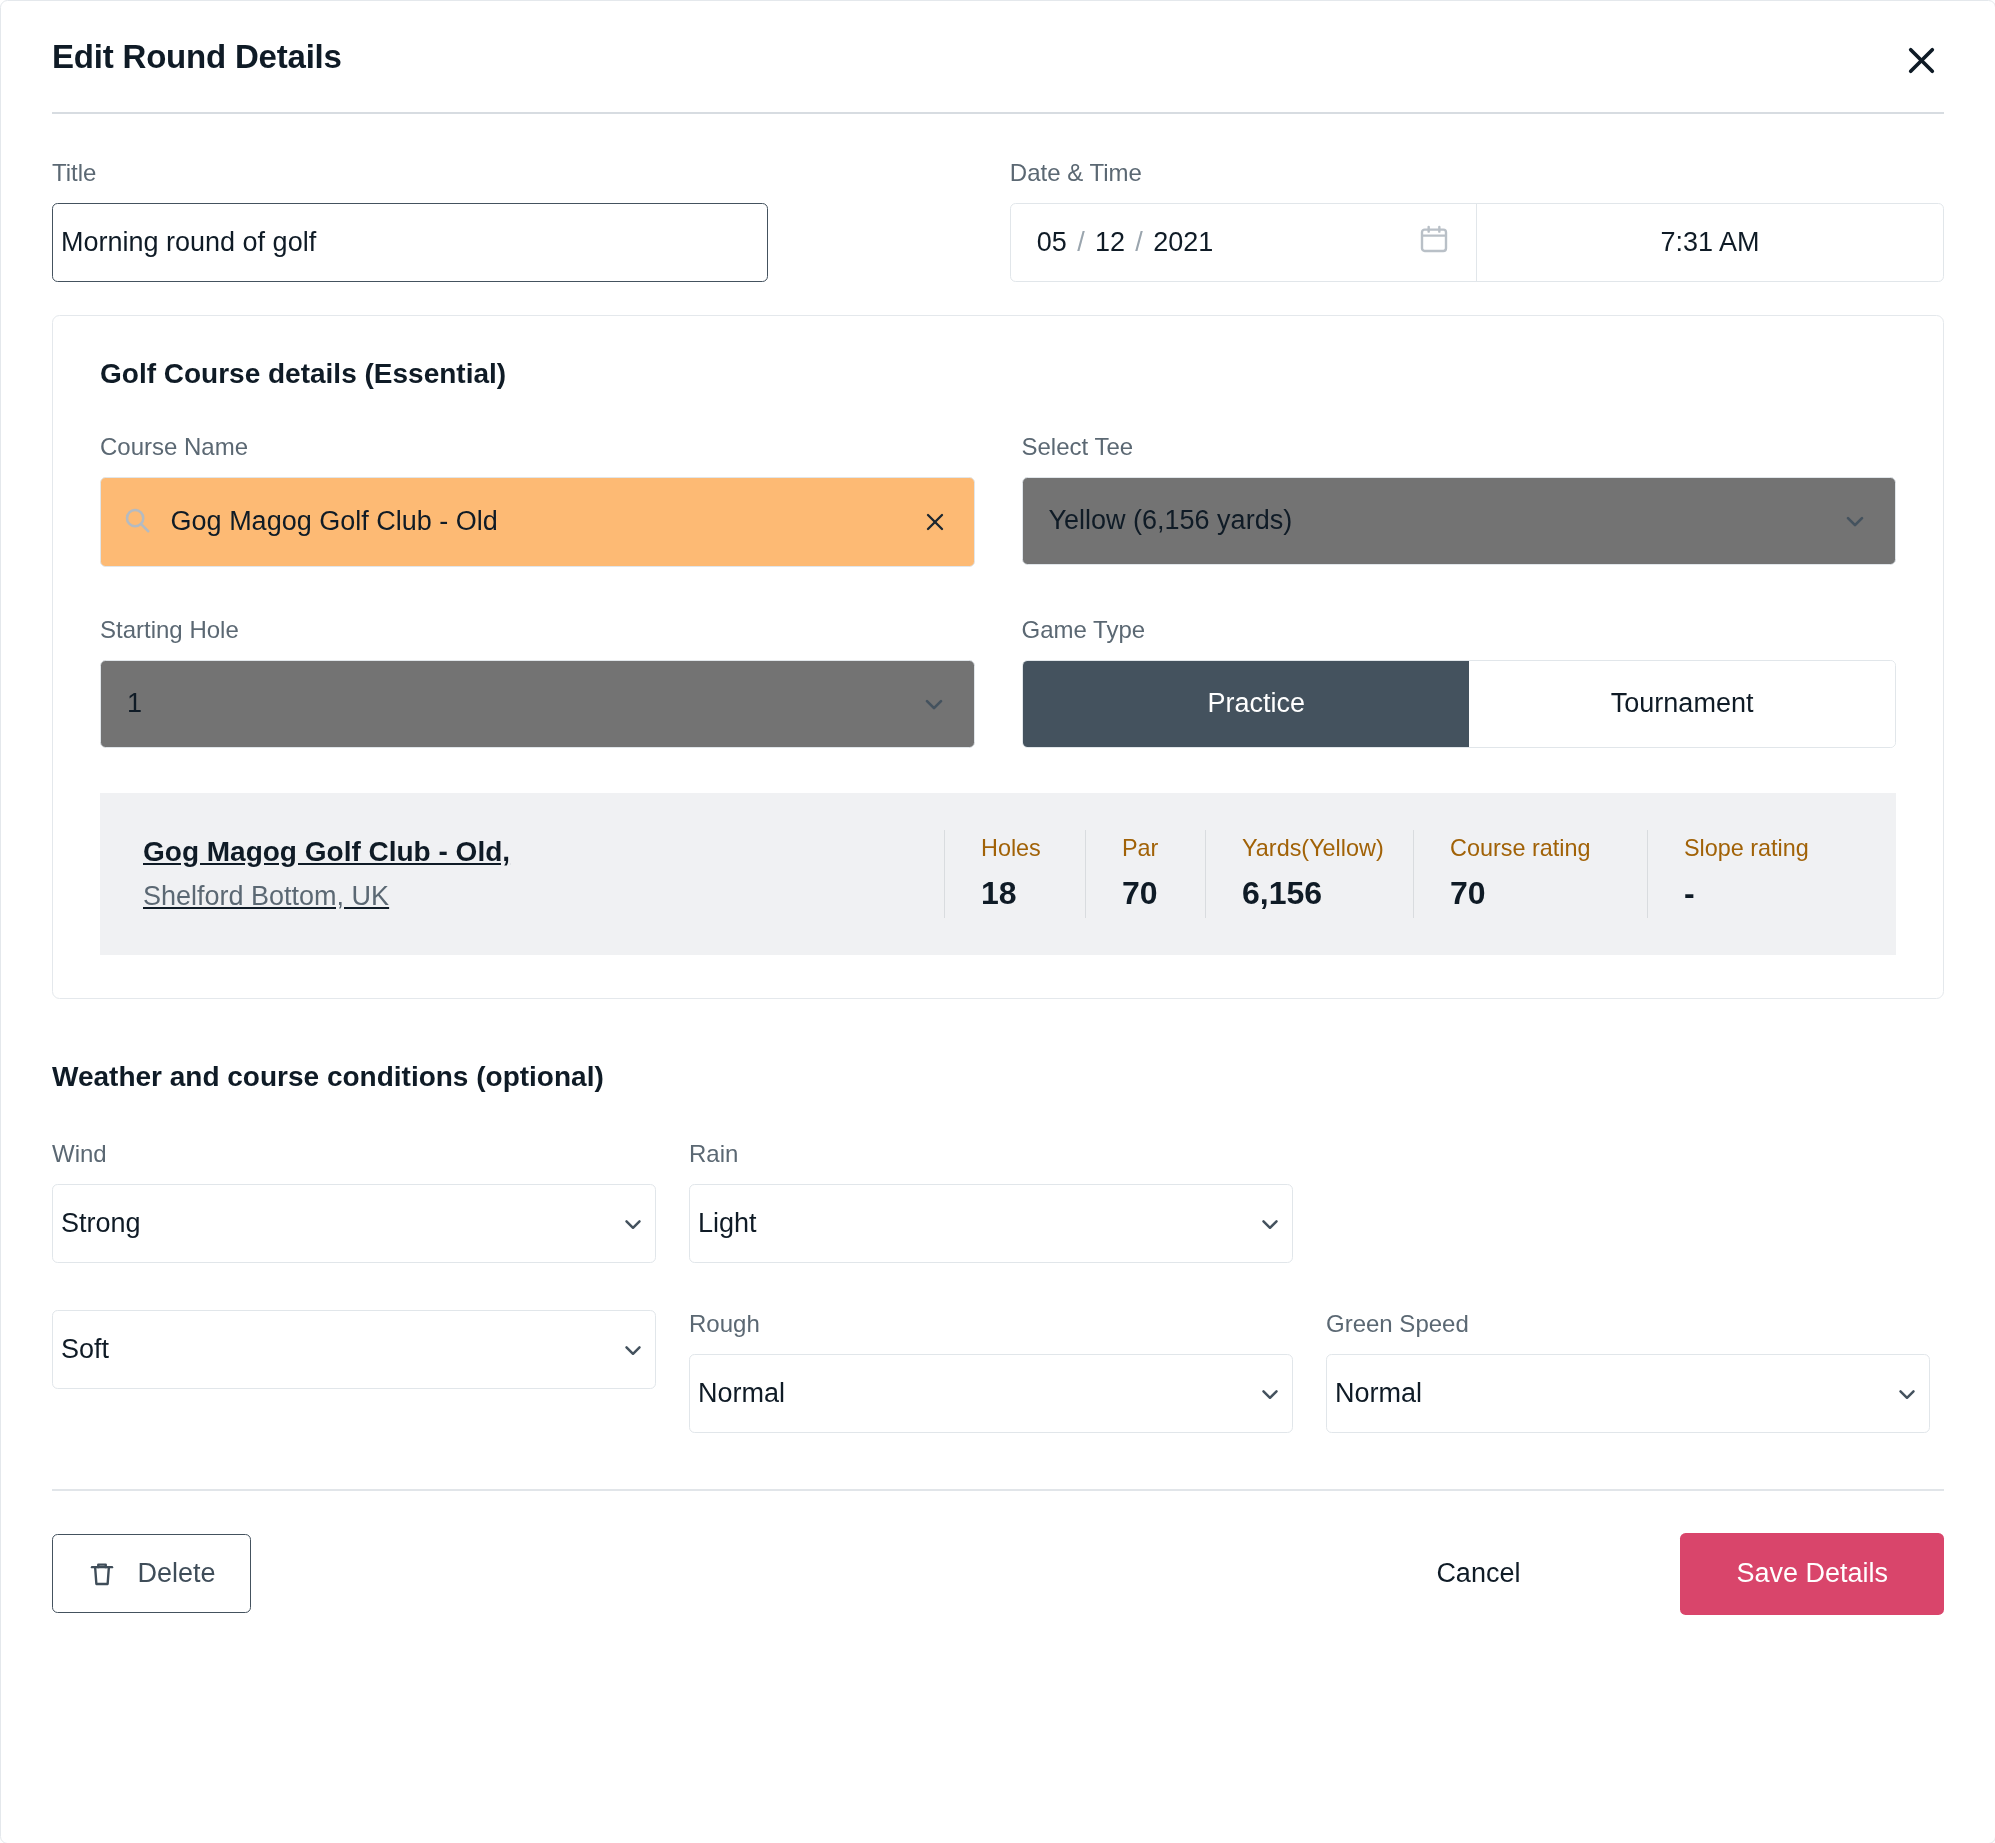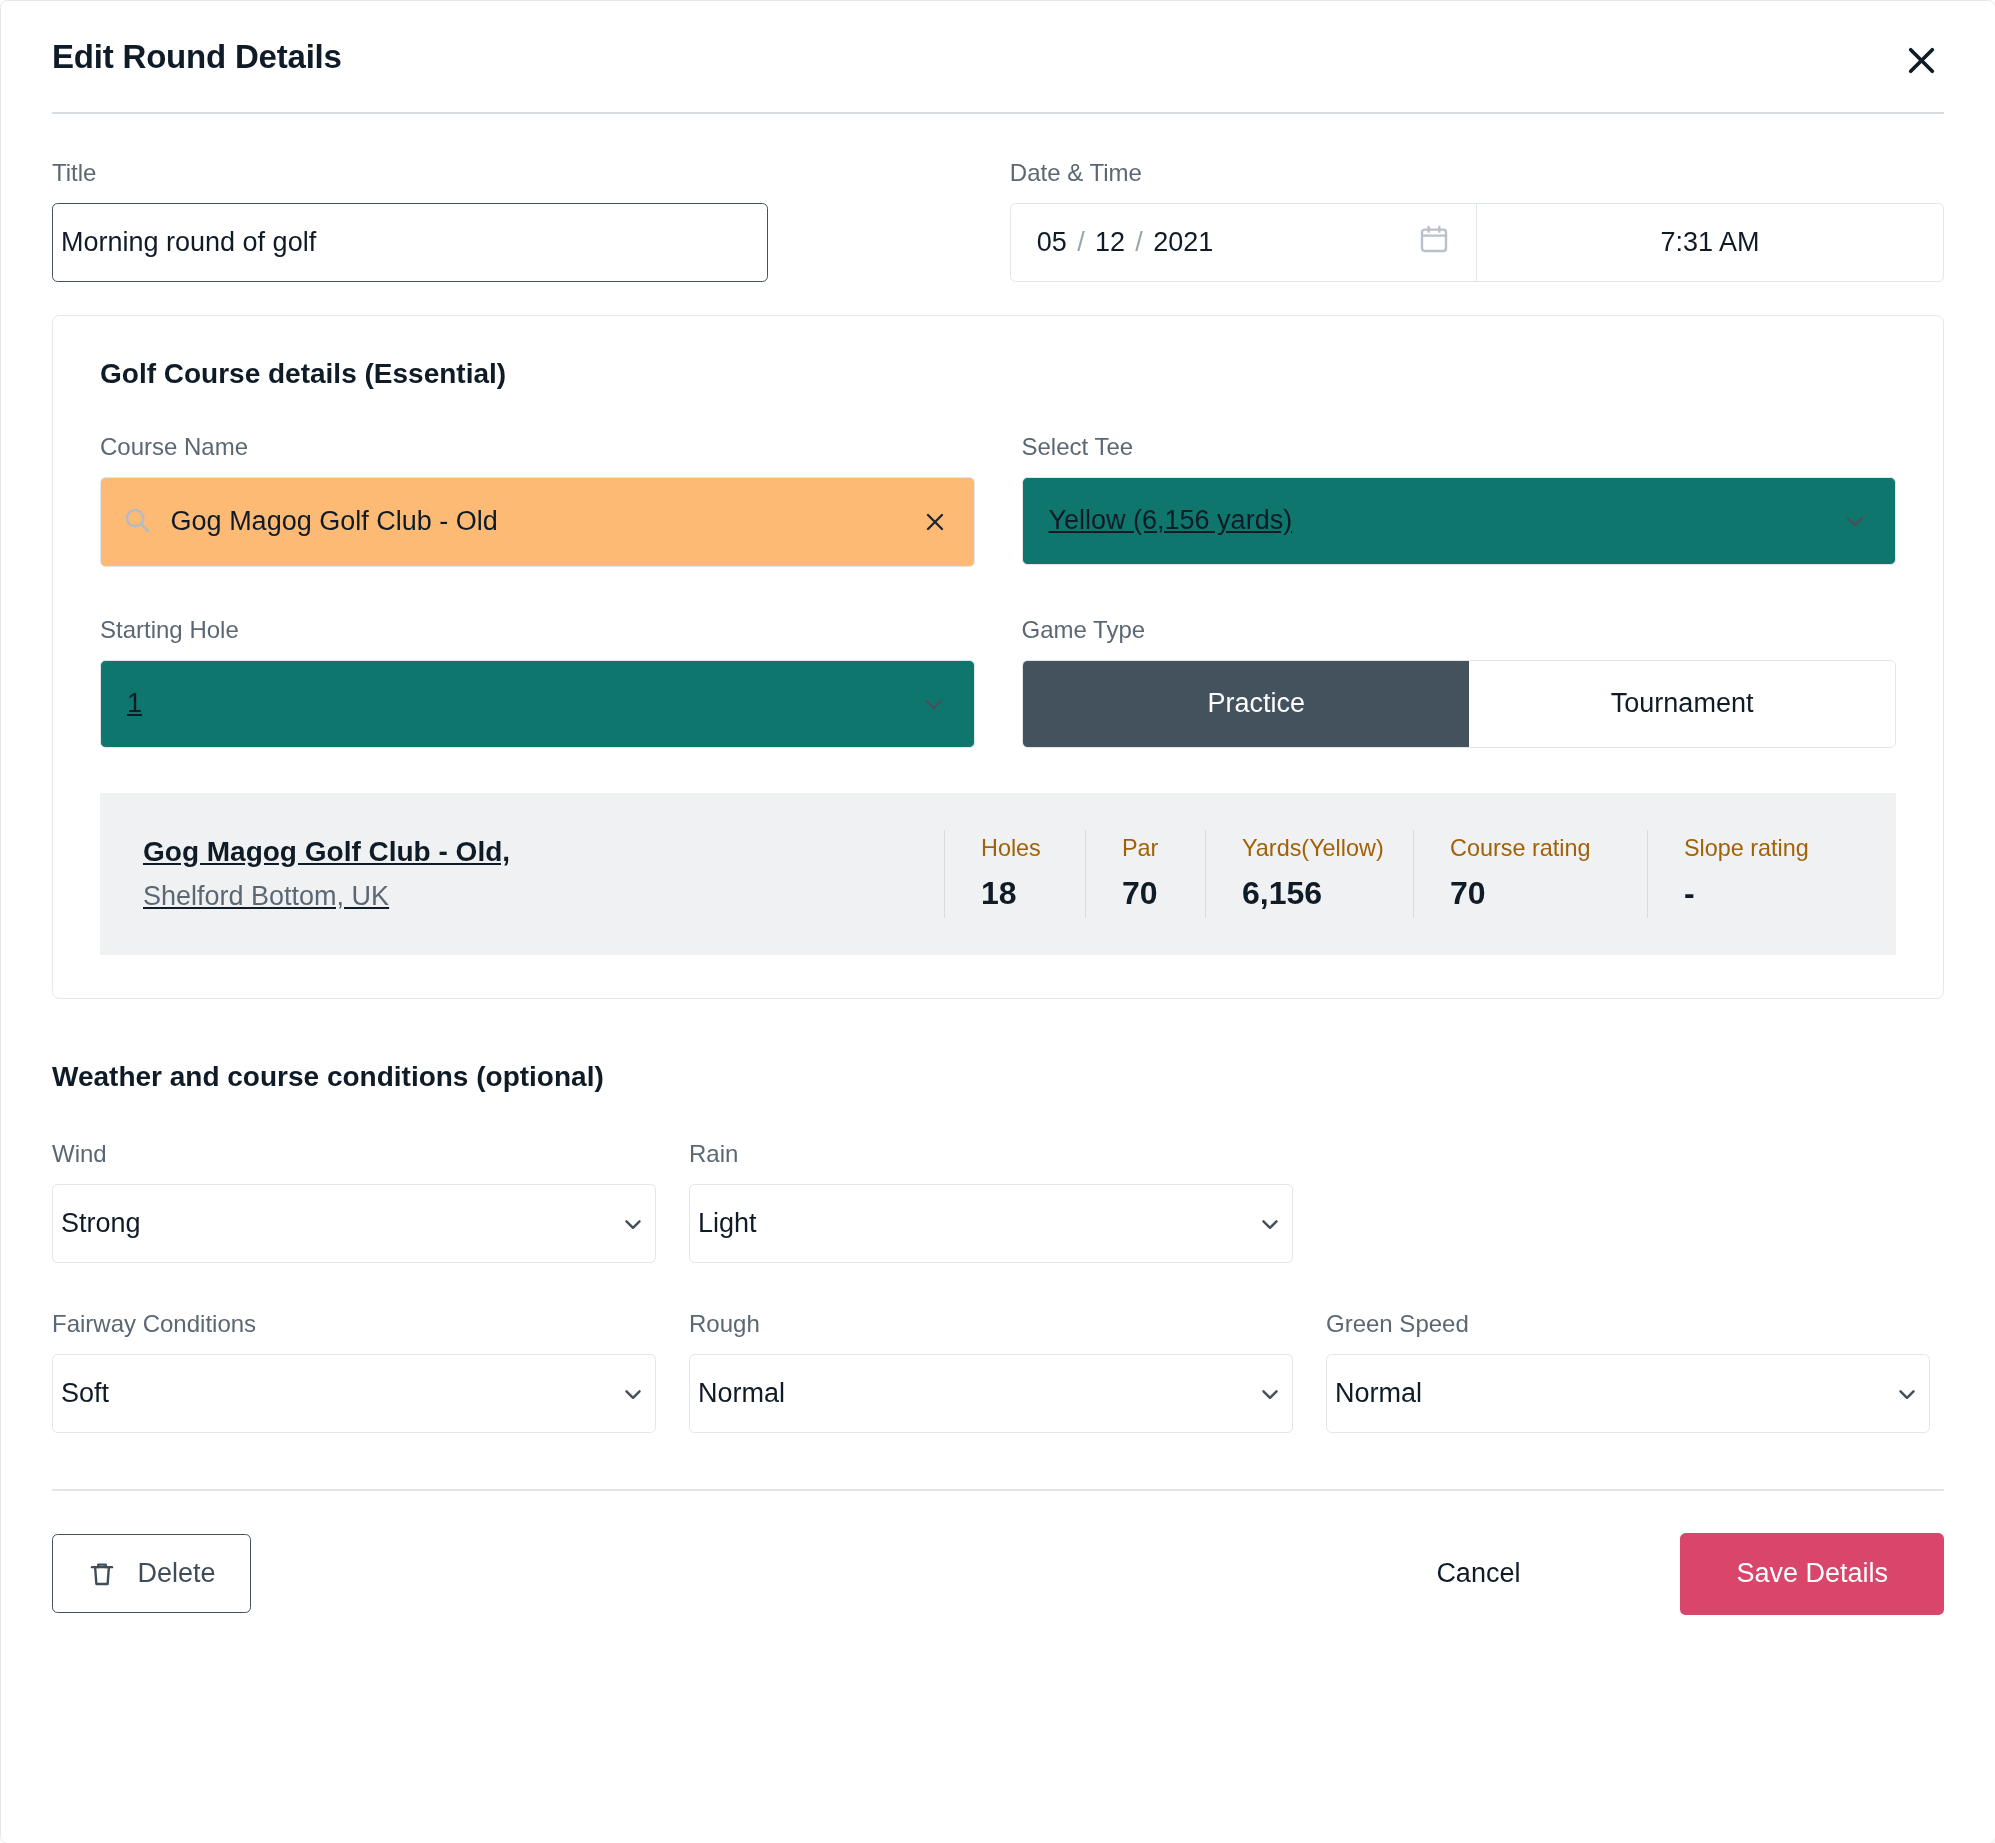--- a/index.html
+++ b/index.html
@@ -173,24 +173,23 @@
   }
 
   .select-control {
     box-sizing: border-box;
     height: 88px;
     border: 1.9px solid #e1e6ea;
     border-radius: 5.6px;
     display: flex;
     align-items: center;
     padding: 0 26px;
-    background: #0f766e;
-    font-size: 27px;
-    color: #0f1b26;
-    text-decoration: underline;
+    background: #737373;
+    font-size: 27px;
+    color: #0f1b26;
   }
   .select-control .sc-val { flex: 1; }
 
   .card-row2 { margin-top: 49px; }
 
   
   .segmented {
     box-sizing: border-box;
     display: flex;
     height: 88px;
@@ -490,21 +489,20 @@
             <polyline points="6 9.5 12 15.5 18 9.5"></polyline>
           </svg>
         </span>
       </div>
     </div>
     <div class="w-col"></div>
   </div>
 
   <div class="weather-row">
     <div class="w-col">
-      <span class="field-label">Fairway Conditions</span>
       <div class="control">
         <span class="value">Soft</span>
         <span class="chevron">
           <svg width="26" height="26" viewBox="0 0 24 24" fill="none" stroke="#44525e" stroke-width="2.3" stroke-linecap="round" stroke-linejoin="round">
             <polyline points="6 9.5 12 15.5 18 9.5"></polyline>
           </svg>
         </span>
       </div>
     </div>
     <div class="w-col">

